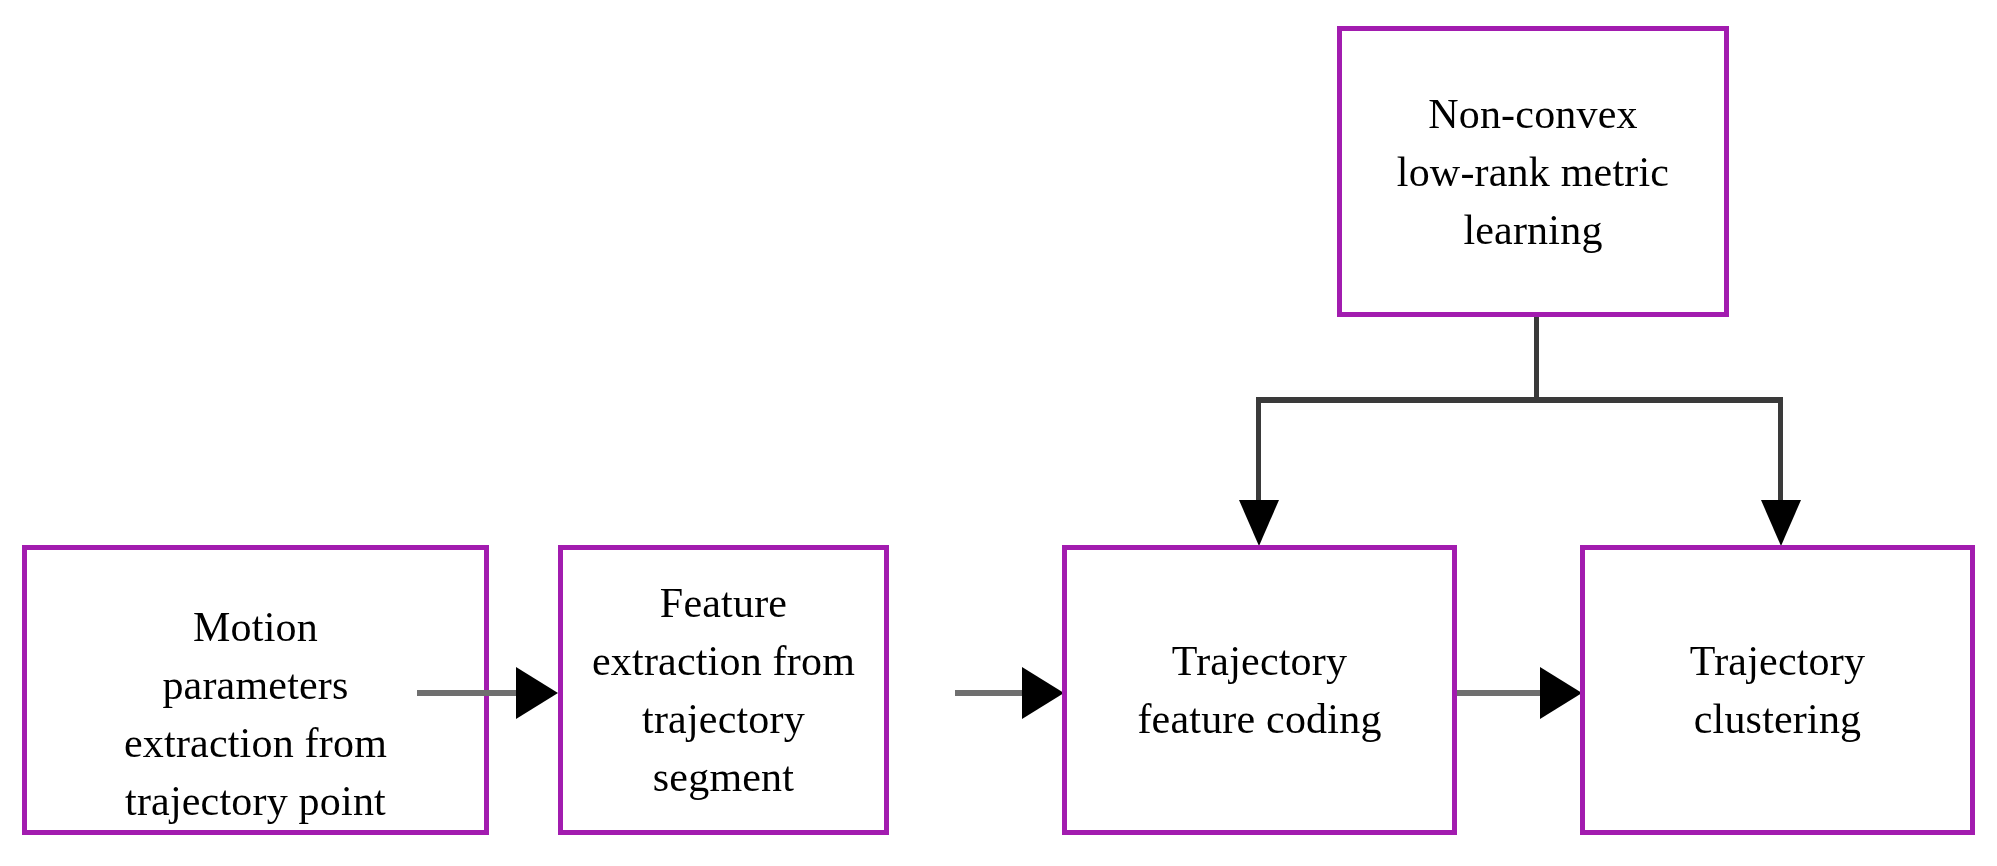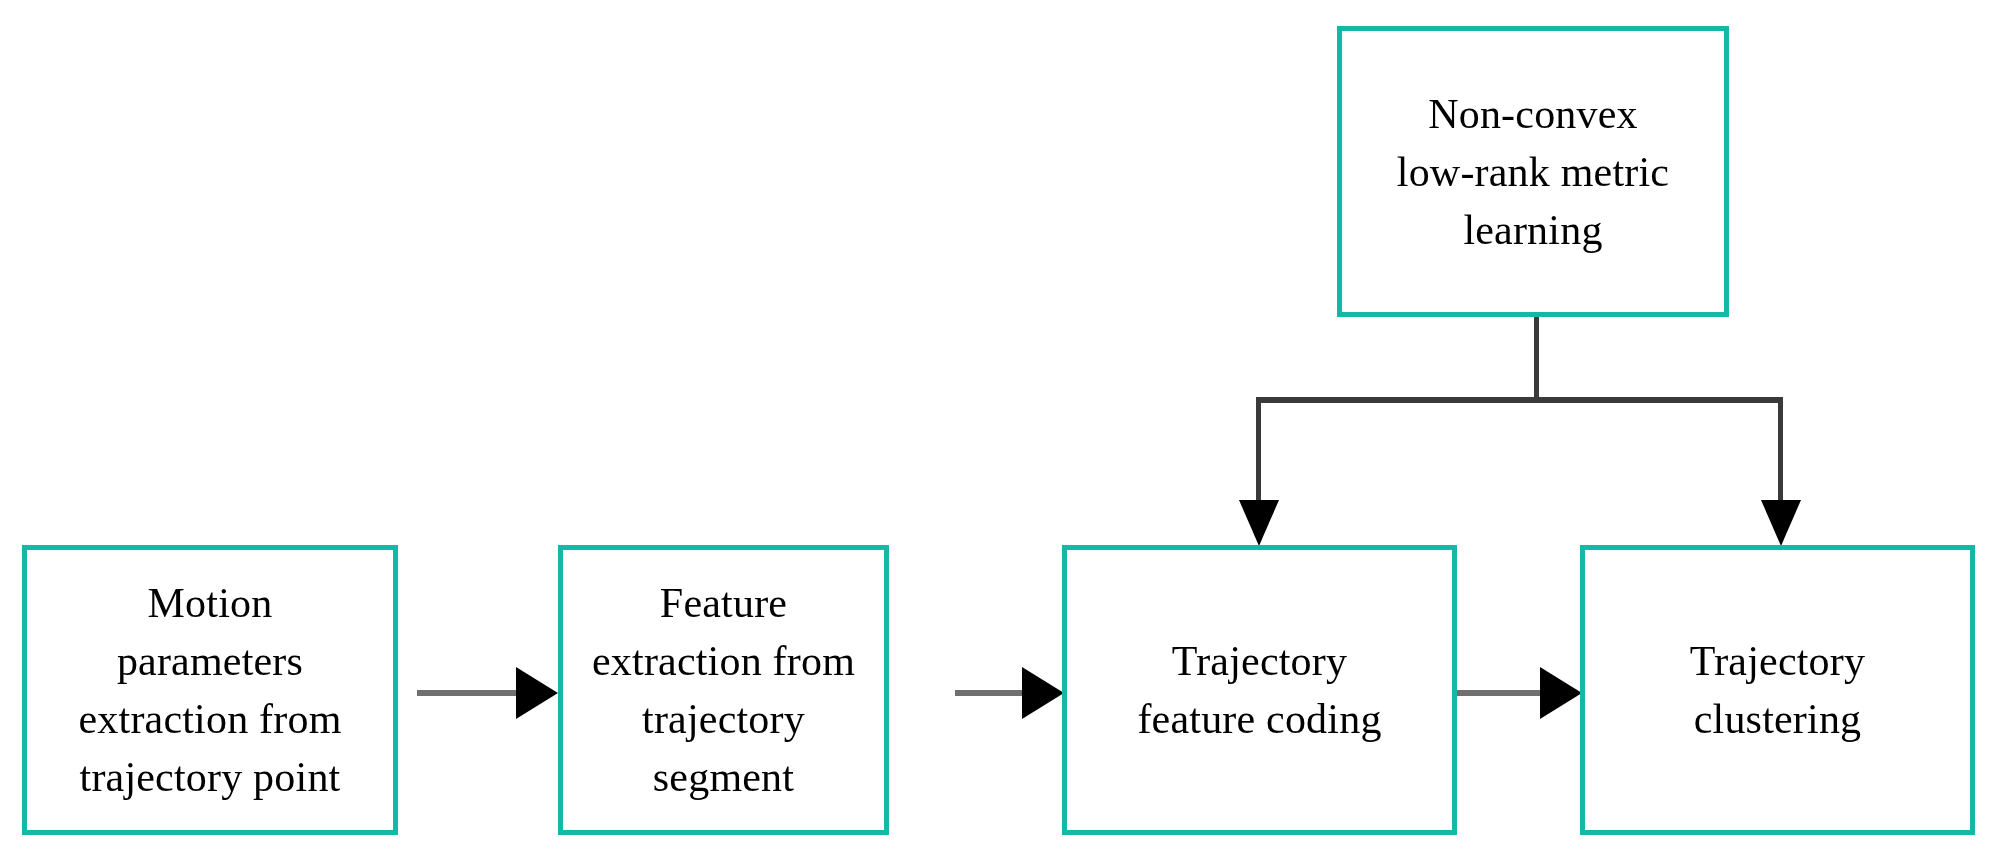--- a/index.html
+++ b/index.html
@@ -16,37 +16,37 @@
     width: 1997px;
     height: 866px;
     background: #ffffff;
     overflow: hidden;
   }
   
   .node {
     position: absolute;
     box-sizing: border-box;
     background: #ffffff;
-    border: 5px solid #14b8a6;
+    border: 5px solid #a21caf;
     display: flex;
     align-items: center;
     justify-content: center;
     text-align: center;
   }
   .node-label {
     font-family: "Liberation Serif", "DejaVu Serif", serif;
     font-size: 42px;
     line-height: 58px;
     color: #000000;
     letter-spacing: 0.2px;
     padding: 0 8px;
     white-space: pre-line;
   }
   #node-top        { left: 1337px; top: 26px;  width: 392px; height: 291px; }
-  #node-motion     { left: 22px;   top: 545px; width: 376px; height: 290px; }
+  #node-motion     { left: 22px;   top: 545px; width: 467px; height: 290px; align-items: flex-end; }
   #node-feature    { left: 558px;  top: 545px; width: 331px; height: 290px; }
   #node-coding     { left: 1062px; top: 545px; width: 395px; height: 290px; }
   #node-clustering { left: 1580px; top: 545px; width: 395px; height: 290px; }
 
   
   .edge-line-h {
     position: absolute;
     height: 6px;
     background: #6f6f6f;
   }

